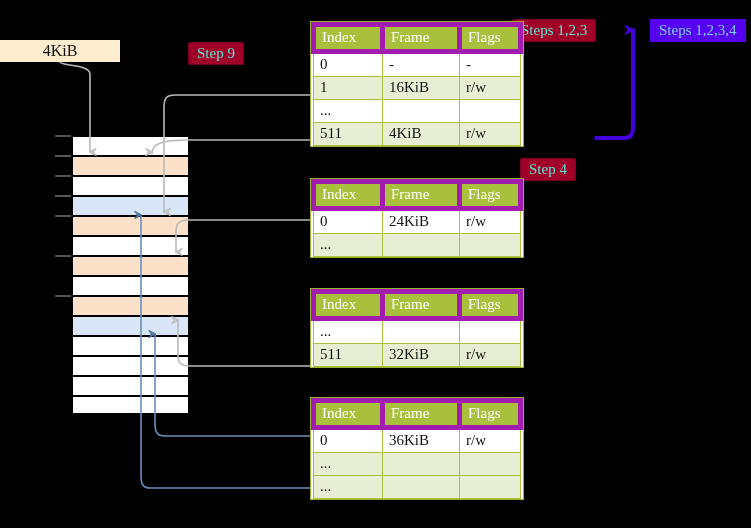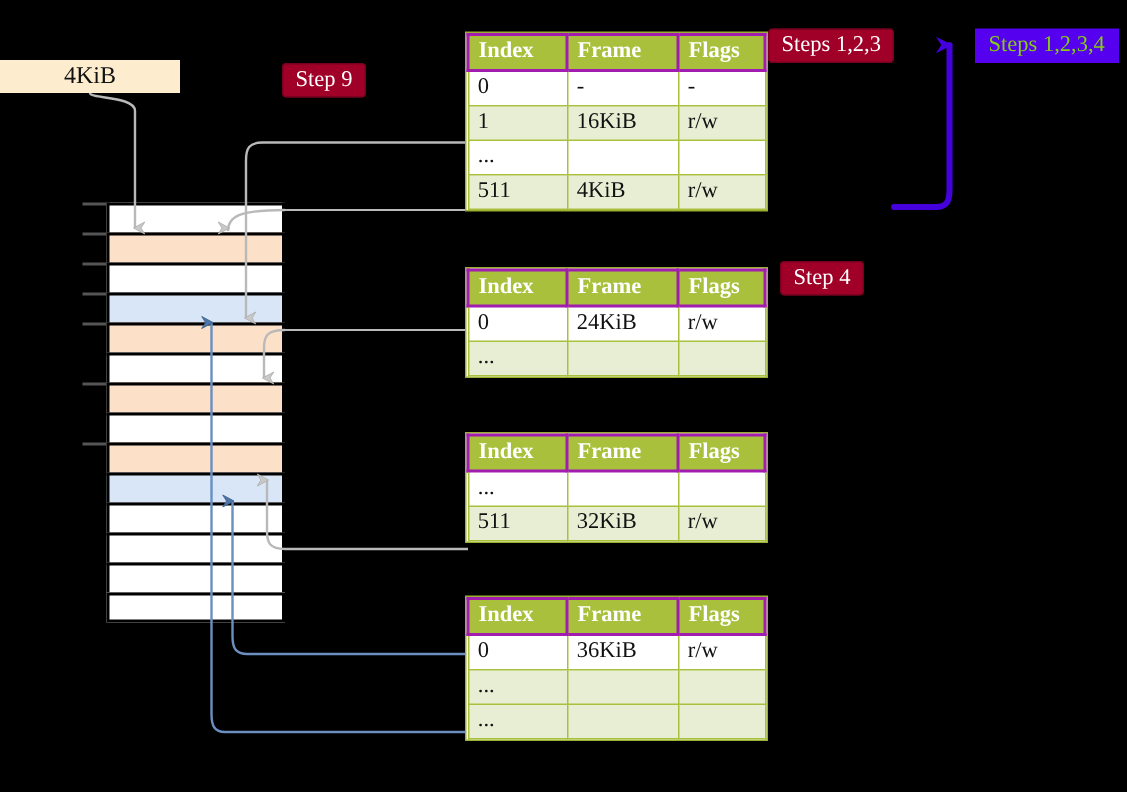--- a/index.html
+++ b/index.html
@@ -1,47 +1,47 @@
 <!DOCTYPE html>
 <html><head>
 <meta charset="utf-8">
 <style>
   html,body{margin:0;padding:0;background:#000;}
   body{width:751px;height:528px;position:relative;overflow:hidden;
        font-family:"Liberation Serif", serif;}
   .stage{position:absolute;left:0;top:0;width:751px;height:528px;}
 
   
-  .pill{position:absolute;color:#ffffff;font-size:15px;line-height:18px;
+  .pill{position:absolute;color:#5eead4;font-size:15px;line-height:18px;
         padding:2px 9px 3px 9px;white-space:nowrap;}
   .pill.red{background:#a00028;border-radius:3px;
             box-shadow:0 0 0 1px #7a0020 inset;}
-  .pill.violet{background:#5500ee;color:#84cc16;}
+  .pill.violet{background:#5500ee;color:#7dd3fc;}
 
   
   .banner{position:absolute;background:#fdeccd;color:#111;
           font-size:16px;line-height:20px;text-align:center;
           display:flex;align-items:center;justify-content:center;}
 
   
   .memcol{position:absolute;left:71px;top:135px;width:119px;height:280px;}
   .memrow{position:absolute;left:0;width:119px;height:20px;
           box-sizing:border-box;border-top:2px solid #000;
           border-left:2px solid #000;border-right:2px solid #000;}
   .memrow.last{border-bottom:2px solid #000;}
   .memcol .divider{position:absolute;top:0;bottom:0;width:2px;background:#000;}
   .tick{position:absolute;height:2px;width:16px;background:#555;left:-16px;}
 
   
   table.pt{position:absolute;border-collapse:collapse;
            font-size:15px;color:#111;background:#ffffff;
            box-shadow:0 0 0 1px #9bb02e;}
-  table.pt th{background:#a8c03c;color:#ffffff;font-weight:bold;
+  table.pt th{background:#a8c03c;color:#ffffff;font-weight:normal;
               text-align:left;padding:2px 6px 3px 6px;
-              border:2px solid #a21caf;font-size:15px;}
+              border:5px solid #a21caf;font-size:15px;}
   table.pt td{padding:2px 6px 3px 6px;border:1px solid #a8c03c;
               font-size:15px;height:14px;}
   table.pt tr.alt td{background:#e8eed4;}
   table.pt td.hl{background:#f6f6a2;}
   .c-index{width:52px;}
   .c-frame{width:60px;}
   .c-flags{width:44px;}
 
   
   svg.wires{position:absolute;left:0;top:0;width:751px;height:528px;
@@ -86,21 +86,21 @@
   </div>
 
   <div class="pill red" style="left:512px;top:19px;">
     <span>Steps 1,2,3</span>
   </div>
 
   <div class="pill violet" style="left:650px;top:19px;">
     <span>Steps 1,2,3,4</span>
   </div>
 
-  <div class="pill red" style="left:520px;top:158px;margin-top:16px;">
+  <div class="pill red" style="left:520px;top:158px;">
     <span>Step 4</span>
   </div>
 
   <svg class="wires" viewBox="0 0 751 528">
     <defs>
       <marker id="ahGray" markerWidth="9" markerHeight="9" refX="4.5" refY="7" orient="auto" markerUnits="userSpaceOnUse">
         <path d="M0.5,0.5 L4.5,8 L8.5,0.5 L4.5,3 Z" fill="#c9c9c9" stroke="#b0b0b0" stroke-width="0.6"></path>
       </marker>
       <marker id="ahBlue" markerWidth="9" markerHeight="9" refX="4.5" refY="7" orient="auto" markerUnits="userSpaceOnUse">
         <path d="M0.5,0.5 L4.5,8 L8.5,0.5 L4.5,3 Z" fill="#4f76ab" stroke="#3f648f" stroke-width="0.6"></path>

